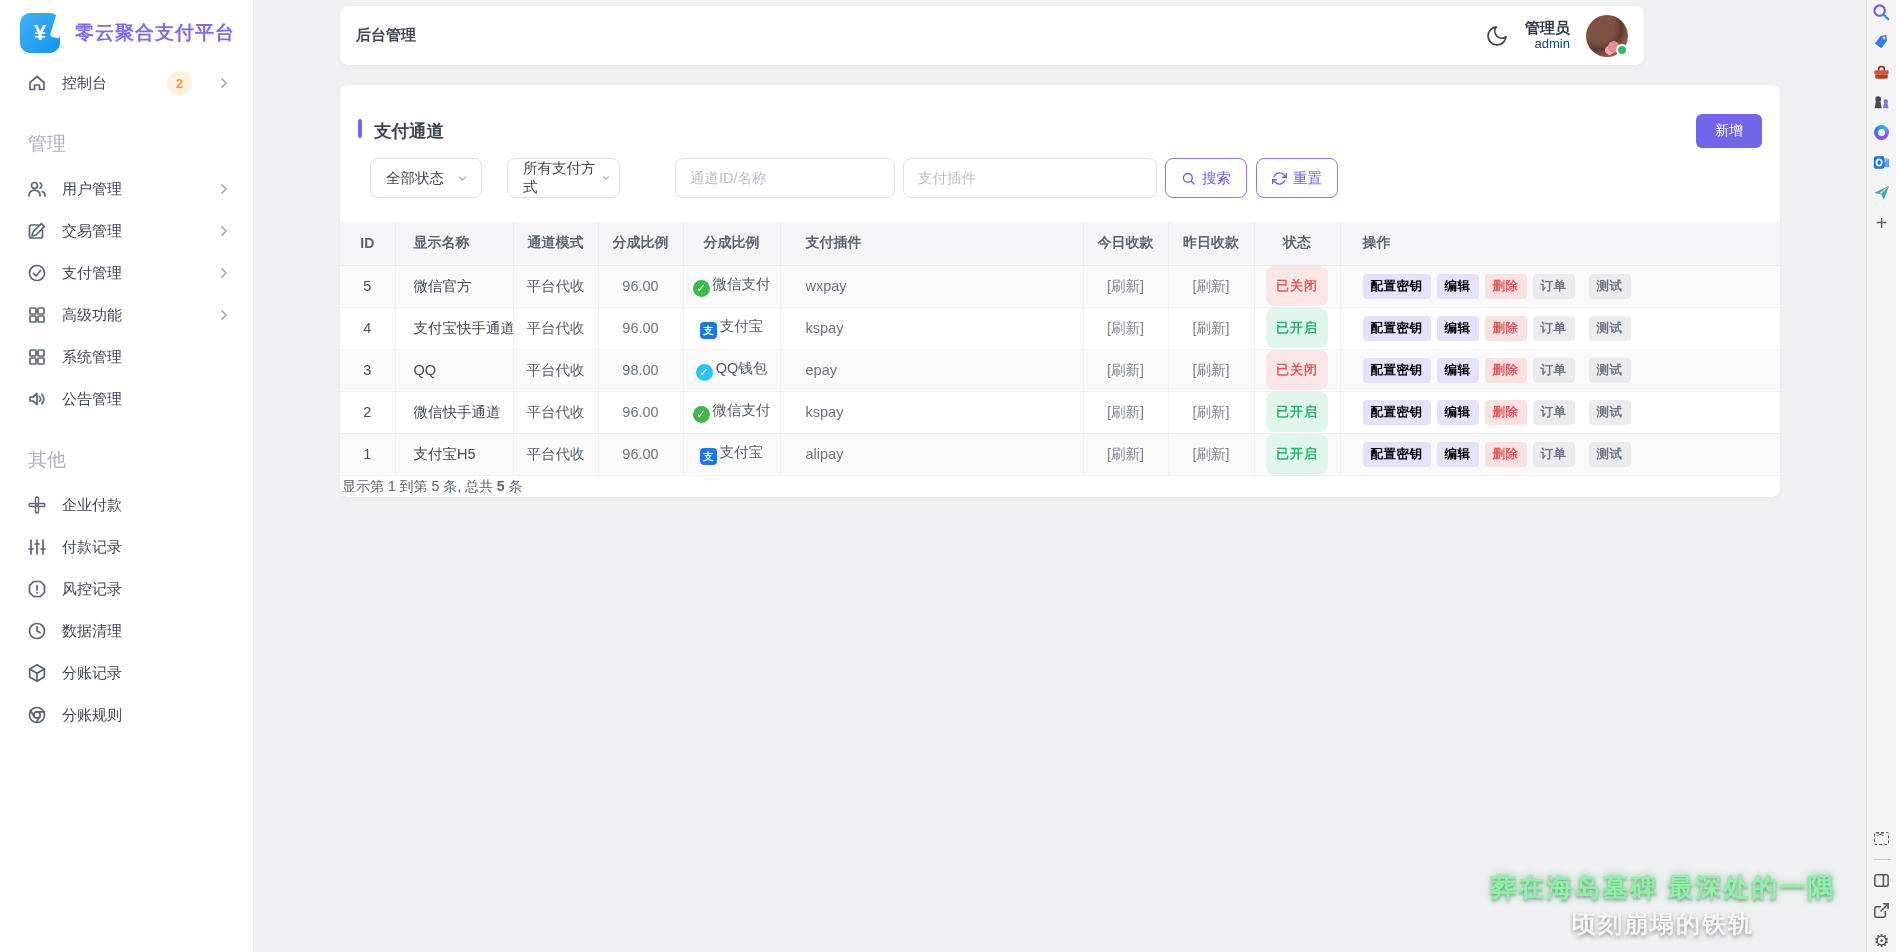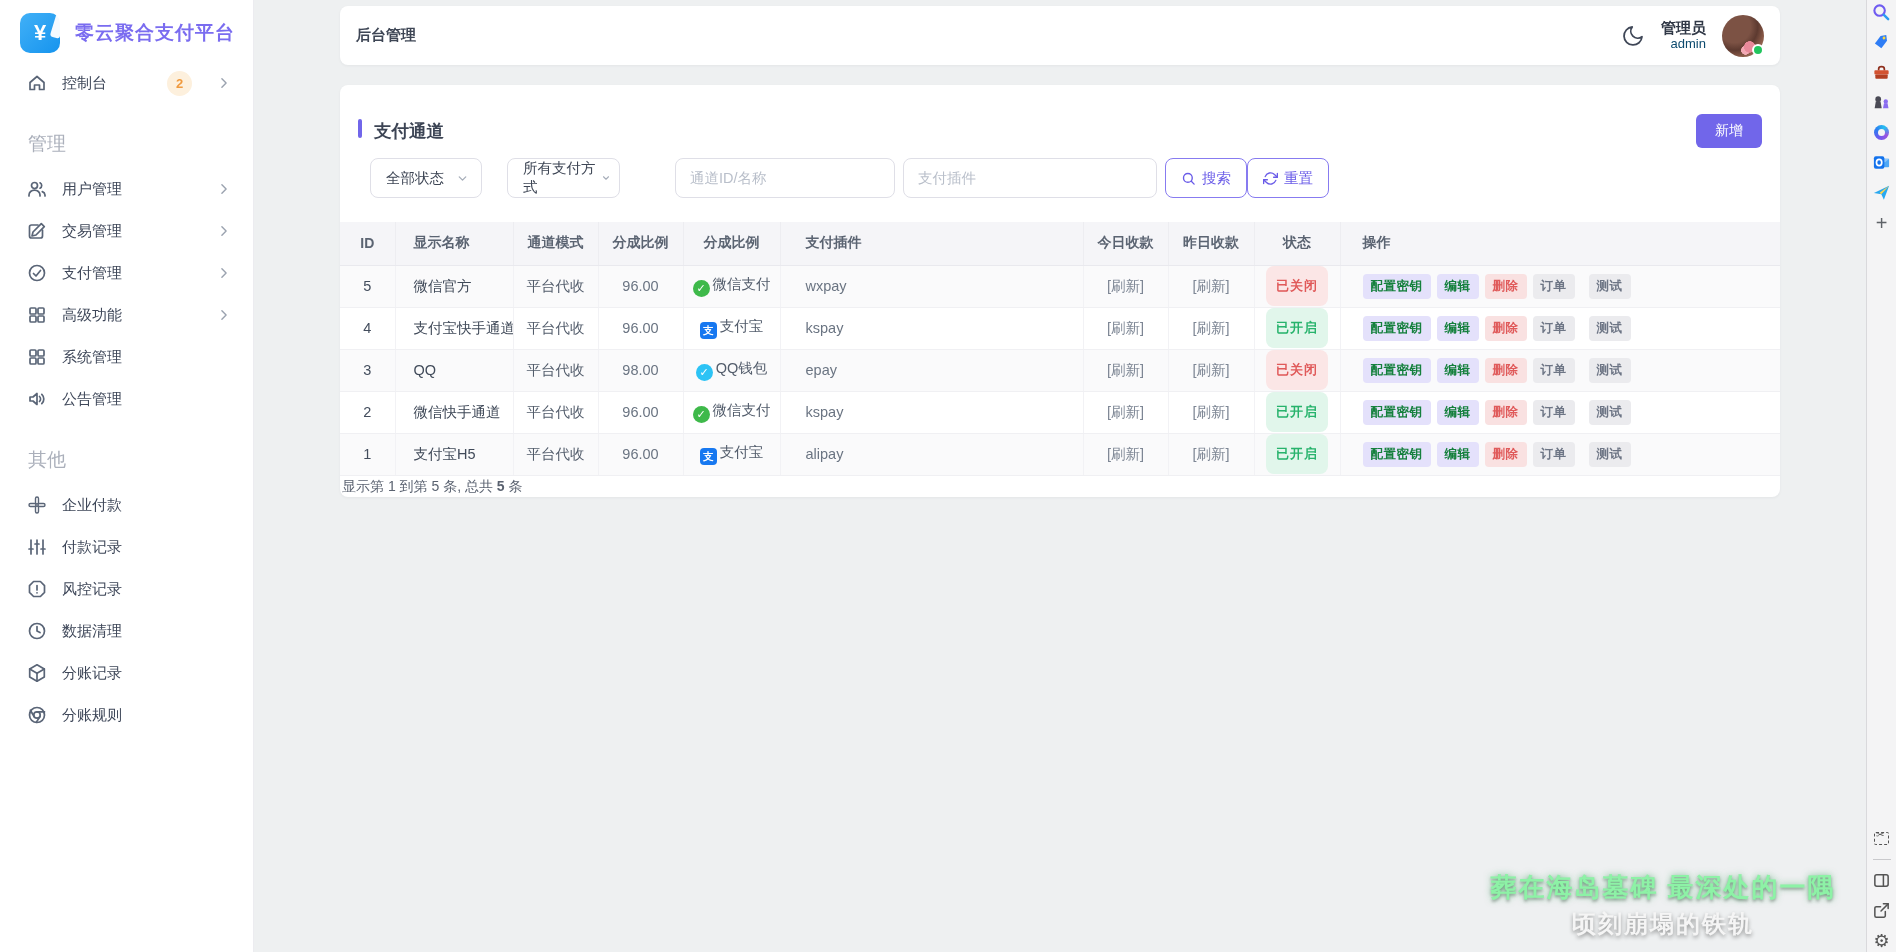--- a/index.html
+++ b/index.html
@@ -21,21 +21,21 @@
   .nav-ic svg { width: 20px; height: 20px; }
   .flex1 { flex: 1; }
   .badge { width: 25px; height: 25px; border-radius: 50%; background: #fdf0dd; color: #f09a3e; font-size: 13px; font-weight: bold; display: flex; align-items: center; justify-content: center; margin-right: 10px; }
   .chev { width: 14px; height: 14px; display: inline-flex; color: #9aa2af; }
   .chev svg { width: 14px; height: 14px; }
 
   
   .card { background: #fff; border-radius: 8px; box-shadow: 0 1px 3px rgba(30,35,60,.05); }
 
   
-  .topbar { position: absolute; left: 340px; top: 6px; width: 1440px; height: 59px; display: flex; align-items: center; padding: 0 16px; }
+  .topbar { position: absolute; left: 340px; top: 6px; width: 1304px; height: 59px; display: flex; align-items: center; padding: 0 16px; }
   .topbar-title { font-size: 15px; font-weight: 600; color: #3e4655; }
   .topbar-right { margin-left: auto; display: flex; align-items: center; gap: 16px; }
   .moon-btn { width: 24px; height: 24px; display: inline-flex; align-items: center; justify-content: center; color: #3f4757; cursor: pointer; }
   .userinfo { text-align: right; cursor: pointer; line-height: 1.15; }
   .user-name { font-size: 15px; font-weight: bold; color: #303846; }
   .user-role { font-size: 13px; color: #0c4a6e; }
   .avatar { position: relative; width: 42px; height: 42px; border-radius: 50%; cursor: pointer;
     background:
       radial-gradient(circle at 66% 76%, #e8899a 0 13%, rgba(0,0,0,0) 14%),
       radial-gradient(circle at 56% 84%, #f2a9b4 0 10%, rgba(0,0,0,0) 11%),
@@ -59,21 +59,21 @@
   .sel-chev svg { width: 13px; height: 13px; }
   .sel-chev.tiny { width: 10px; height: 10px; margin-left: 2px; }
   .sel-chev.tiny svg { width: 10px; height: 10px; }
   .filter-input { height: 40px; border: 1px solid #dfdfe7; border-radius: 8px; padding: 0 14px; font-size: 14.5px; color: #3e4655; background: #fff; outline: none; font-family: inherit; }
   .filter-input::placeholder { color: #b9bfca; }
   .inp-channel { width: 220px; margin-right: 8px; }
   .inp-plugin { width: 254px; margin-right: 8px; }
   .btn-outline { height: 40px; border: 1px solid #877bf0; color: #6a5ce8; background: #fff; border-radius: 8px; font-size: 14.5px; display: flex; align-items: center; gap: 6px; padding: 0 15px; cursor: pointer; font-family: inherit; }
   .btn-outline .b-ic { width: 15px; height: 15px; display: inline-flex; }
   .btn-outline .b-ic svg { width: 15px; height: 15px; }
-  .btn-search { }
+  .btn-search { margin-right: 9px; }
 
   
   .table-wrap { position: absolute; top: 137px; left: 0; right: 8px; }
   table { width: 100%; border-collapse: collapse; table-layout: fixed; }
   thead th { background: #f5f5f8; height: 43px; font-size: 14px; color: #5b6472; font-weight: bold; text-align: center; border-bottom: 1px solid #e9e9ee; border-right: 1px solid #ededf1; }
   thead th:last-child { border-right: none; }
   tbody td { height: 42px; font-size: 14.5px; color: #525c6b; text-align: center; border-bottom: 1px solid #f0f0f3; border-right: 1px solid #f2f2f5; white-space: nowrap; overflow: hidden; }
   tbody td:last-child { border-right: none; }
   tbody tr:nth-child(odd) { background: #fafafb; }
   th.c-name, td.c-name { text-align: left; padding-left: 18px; }
@@ -84,21 +84,21 @@
   td.c-rate, td.c-plugin { color: #6a7482; }
   .refresh-link { color: #7d8694; cursor: pointer; margin-top: 48px; }
   .pm-icon { width: 17px; height: 17px; border-radius: 50%; display: inline-flex; align-items: center; justify-content: center; color: #fff; font-size: 11px; font-weight: bold; margin-right: 3px; vertical-align: -3px; }
   .pm-wechat { background: #3eb94a; }
   .pm-alipay { background: #1778f0; border-radius: 4px; font-size: 10.5px; }
   .pm-qq { background: #2cc3f5; }
   .status-pill { display: inline-block; padding: 11px 10px; border-radius: 8px; font-size: 13px; font-weight: bold; letter-spacing: 1px; text-align: center; }
   .status-open { background: #e1f6eb; color: #27b36c; }
   .status-closed { background: #fbe6e6; color: #e05a5a; }
   .act { display: inline-block; padding: 4px 8px; border-radius: 4px; font-size: 12.5px; font-weight: bold; margin-right: 6px; cursor: pointer; letter-spacing: .5px; }
-  .act-purple { background: #e4e1fb; color: #15803d; }
+  .act-purple { background: #e4e1fb; color: #000000; }
   .act-red { background: #f9e1e1; color: #e05a5a; }
   .act-gray { background: #ebebee; color: #6d7585; }
   .act-test { margin-left: 8px; }
   .table-footer { position: absolute; top: 393px; left: 2px; font-size: 14px; color: #5a6270; }
   .table-footer b { font-weight: bold; }
 
   
   .strip { position: absolute; right: 0; top: 0; width: 30px; height: 100%; background: #f4f4f5; border-left: 1px solid #d9d9dc; display: flex; flex-direction: column; align-items: center; padding: 3px 0 2px 0; gap: 11px; }
   .strip-ic { width: 19px; height: 19px; display: inline-flex; align-items: center; justify-content: center; cursor: pointer; font-size: 17px; color: #5f6368; flex: 0 0 auto; }
   .strip-ic svg { width: 19px; height: 19px; }

